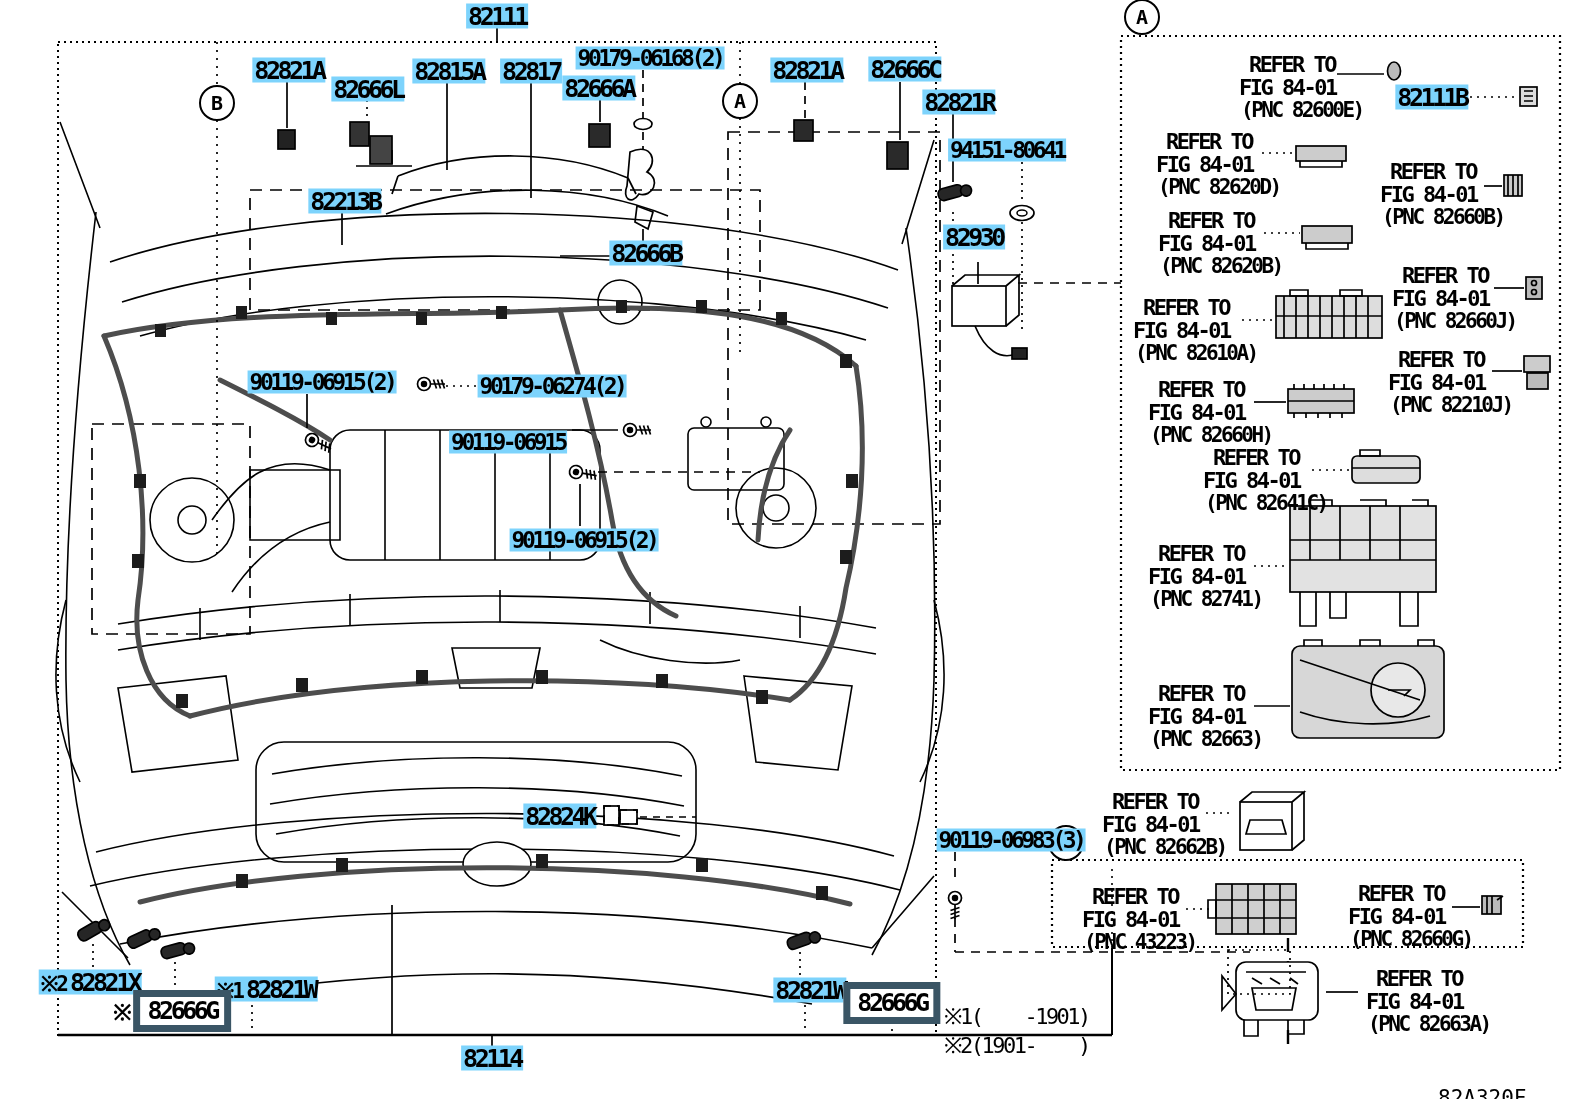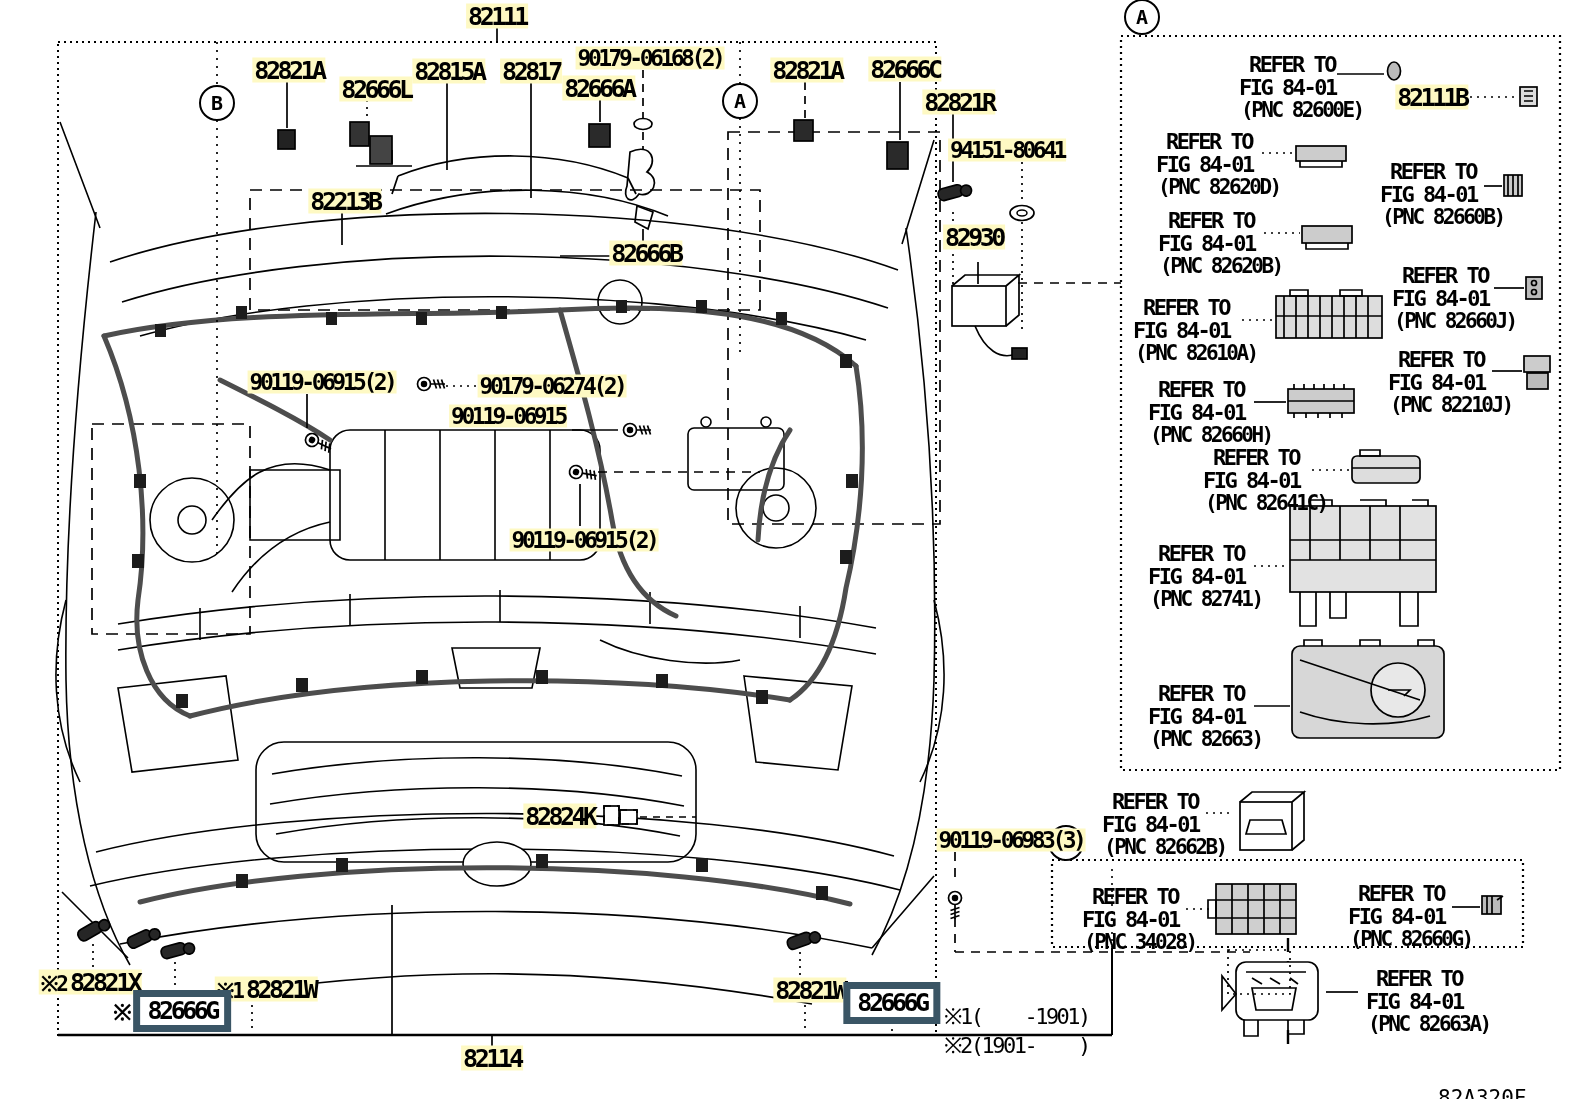--- a/index.html
+++ b/index.html
@@ -1,20 +1,20 @@
 <!DOCTYPE html>
 <html style="--hl: #3a5565;"><head>
 <meta charset="utf-8">
 <style>
   html,body{margin:0;padding:0;background:#e8e8e8;}
   .stage{position:relative;width:1592px;height:1099px;background:#fff;overflow:hidden;
          font-family:"DejaVu Sans Mono","Liberation Mono",monospace;color:#000;}
   .stage svg{position:absolute;left:0;top:0;}
   .lbl{position:absolute;transform:translate(-50%,-50%);font-weight:700;font-size:25px;
-       letter-spacing:-3.5px;white-space:pre;background:#fef9c3;padding:0 2px;line-height:1;}
+       letter-spacing:-3.5px;white-space:pre;background:#7dd3fc;padding:0 2px;line-height:1;}
   .lbl .pre{font-size:21px;letter-spacing:-2px;margin-right:3px;}
   .sm{font-size:23px;text-align:right;}
   .refblk{position:absolute;font-weight:700;font-size:22px;letter-spacing:-2.5px;
           line-height:23px;white-space:pre;margin-top:12px;}
   .refblk .l1{display:block;margin-left:10px;}
   .refblk .l2{display:block;}
   .refblk .l3{display:block;margin-left:2px;font-size:21px;}
   .marker{position:absolute;width:32px;height:32px;border:2.5px solid #000;border-radius:50%;
           transform:translate(-50%,-50%);display:flex;align-items:center;justify-content:center;
           font-size:20px;font-weight:700;background:#fff;letter-spacing:0;}
@@ -283,35 +283,35 @@
     </div>
 <div class="marker" style="left:1142px;top:17px">
       <span>A</span>
     </div>
 <div class="marker" style="left:1066px;top:843px">
       <span>B</span>
     </div>
 
 <div class="lbl" style="left:497px;top:16px">82111</div>
 <div class="lbl" style="left:289px;top:70px">82821A</div>
-<div class="lbl" style="left:376px;top:89px">82666L</div>
+<div class="lbl" style="left:368px;top:89px">82666L</div>
 <div class="lbl" style="left:449px;top:71px">82815A</div>
 <div class="lbl" style="left:531px;top:71px">82817</div>
 <div class="lbl sm" style="left:650px;top:58px">90179-06168(2)</div>
 <div class="lbl" style="left:599px;top:88px">82666A</div>
 <div class="lbl" style="left:807px;top:70px">82821A</div>
 <div class="lbl" style="left:905px;top:69px">82666C</div>
 <div class="lbl" style="left:959px;top:102px">82821R</div>
 <div class="lbl sm" style="left:1007px;top:150px">94151-80641</div>
 <div class="lbl" style="left:974px;top:237px">82930</div>
 <div class="lbl" style="left:345px;top:201px">82213B</div>
 <div class="lbl" style="left:646px;top:253px">82666B</div>
 <div class="lbl sm" style="left:322px;top:382px">90119-06915(2)</div>
 <div class="lbl sm" style="left:552px;top:386px">90179-06274(2)</div>
-<div class="lbl sm" style="left:508px;top:416px">90119-06915</div>
+<div class="lbl sm" style="left:508px;top:442px">90119-06915</div>
 <div class="lbl sm" style="left:584px;top:540px">90119-06915(2)</div>
 <div class="lbl" style="left:560px;top:816px">82824K</div>
 <div class="lbl sm" style="left:1011px;top:840px">90119-06983(3)</div>
 
 <div class="lbl" style="left:90px;top:982px"><span class="pre">※2</span><span>82821X</span></div>
 <div class="lbl" style="left:266px;top:989px"><span class="pre">※1</span><span>82821W</span></div>
 <div class="hlwrap" style="left:172px;top:1011px">
   <span class="pre">※</span>
   <span class="hlbox">82666G</span>
 </div>
@@ -327,21 +327,21 @@
 <div class="refblk" style="left:1380px;top:148px"><span class="l1">REFER TO</span><span class="l2">FIG 84-01</span><span class="l3">(PNC 82660B)</span></div>
 <div class="refblk" style="left:1158px;top:197px"><span class="l1">REFER TO</span><span class="l2">FIG 84-01</span><span class="l3">(PNC 82620B)</span></div>
 <div class="refblk" style="left:1392px;top:252px"><span class="l1">REFER TO</span><span class="l2">FIG 84-01</span><span class="l3">(PNC 82660J)</span></div>
 <div class="refblk" style="left:1133px;top:284px"><span class="l1">REFER TO</span><span class="l2">FIG 84-01</span><span class="l3">(PNC 82610A)</span></div>
 <div class="refblk" style="left:1388px;top:336px"><span class="l1">REFER TO</span><span class="l2">FIG 84-01</span><span class="l3">(PNC 82210J)</span></div>
 <div class="refblk" style="left:1148px;top:366px"><span class="l1">REFER TO</span><span class="l2">FIG 84-01</span><span class="l3">(PNC 82660H)</span></div>
 <div class="refblk" style="left:1203px;top:434px"><span class="l1">REFER TO</span><span class="l2">FIG 84-01</span><span class="l3">(PNC 82641C)</span></div>
 <div class="refblk" style="left:1148px;top:530px"><span class="l1">REFER TO</span><span class="l2">FIG 84-01</span><span class="l3">(PNC 82741)</span></div>
 <div class="refblk" style="left:1148px;top:670px"><span class="l1">REFER TO</span><span class="l2">FIG 84-01</span><span class="l3">(PNC 82663)</span></div>
 <div class="refblk" style="left:1102px;top:778px"><span class="l1">REFER TO</span><span class="l2">FIG 84-01</span><span class="l3">(PNC 82662B)</span></div>
-<div class="refblk" style="left:1082px;top:873px"><span class="l1">REFER TO</span><span class="l2">FIG 84-01</span><span class="l3">(PNC 34028)</span></div>
+<div class="refblk" style="left:1082px;top:873px"><span class="l1">REFER TO</span><span class="l2">FIG 84-01</span><span class="l3">(PNC 43223)</span></div>
 <div class="refblk" style="left:1348px;top:870px"><span class="l1">REFER TO</span><span class="l2">FIG 84-01</span><span class="l3">(PNC 82660G)</span></div>
 <div class="refblk" style="left:1366px;top:955px"><span class="l1">REFER TO</span><span class="l2">FIG 84-01</span><span class="l3">(PNC 82663A)</span></div>
 
 <div class="note" style="left:944px;top:1000px">※1(    -1901)</div>
 <div class="note" style="left:944px;top:1029px">※2(1901-    )</div>
 <div class="figcode" style="left:1438px;top:1050px">82A320F</div>
 
 </div>
 
 </body></html>

